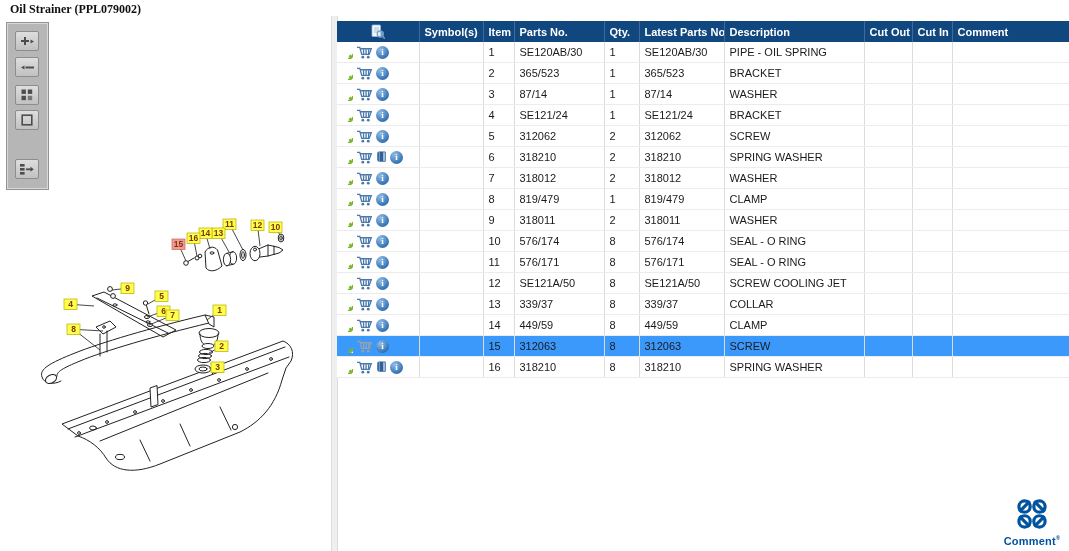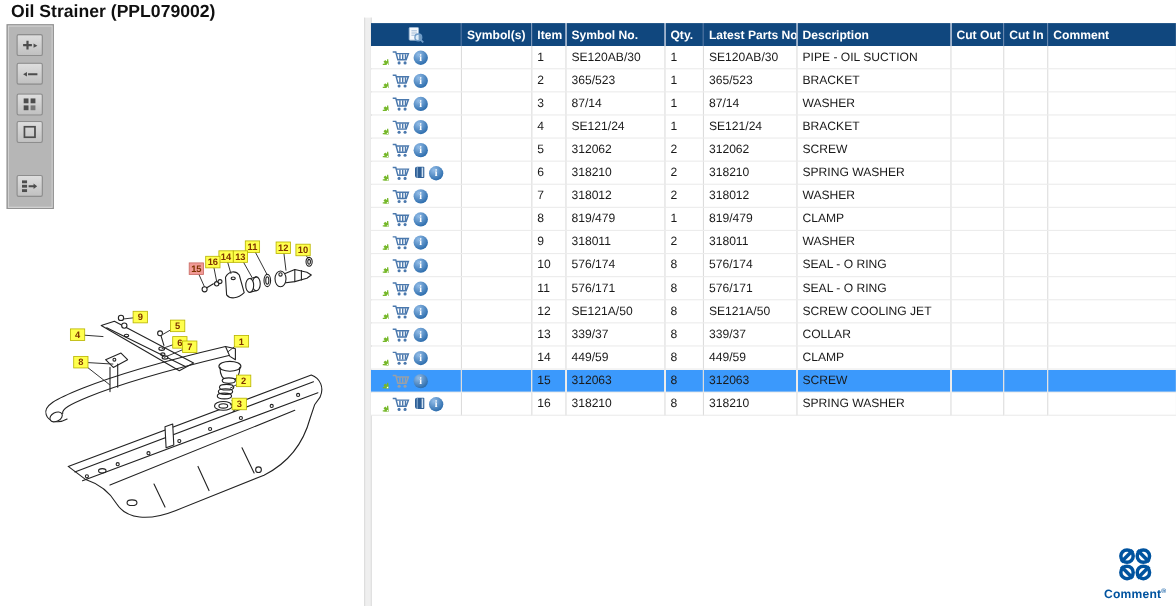--- a/index.html
+++ b/index.html
@@ -2,21 +2,21 @@
 <html><head>
 <meta charset="utf-8">
 <style>
   html,body{margin:0;padding:0;}
   body{
     width:1069px;height:551px;position:relative;overflow:hidden;
     background:#ffffff;font-family:"Liberation Sans",sans-serif;
     -webkit-font-smoothing:antialiased;
   }
   
-  .page-title{position:absolute;left:10px;top:2px;font-size:16px;font-weight:bold;color:#101010;}
+  .page-title{position:absolute;left:10px;top:2px;font-size:12px;font-weight:bold;color:#101010;font-family:Liberation Serif, serif;}
   
   .divider{position:absolute;left:331px;top:16px;width:5px;height:535px;background:#efefef;
     border-left:1px solid #dcdcdc;border-right:1px solid #dcdcdc;}
   
   .toolbar{position:absolute;left:6px;top:22px;width:41px;height:166px;background:#b6b6b6;
     border:1px solid #939393;box-shadow:inset 0 0 0 1px #d8d8d8;}
   .tb-btn{position:absolute;left:8px;width:24px;height:20px;
     background:linear-gradient(#dedede,#c1c1c1);border:1px solid #8d8d8d;border-radius:2px;
     display:flex;align-items:center;justify-content:center;padding:0;cursor:pointer;}
   .tb-btn svg{display:block;}
@@ -286,21 +286,21 @@
     </colgroup>
     <thead>
       <tr>
         <th class="c-icons">
           <svg class="doc-search" width="16" height="16" style="vertical-align:middle">
               <use href="#icon-doc-search"></use>
             </svg>
         </th>
         <th>Symbol(s)</th>
         <th>Item</th>
-        <th>Symbol No.</th>
+        <th>Parts No.</th>
         <th>Qty.</th>
         <th>Latest Parts No.</th>
         <th>Description</th>
         <th>Cut Out</th>
         <th>Cut In</th>
         <th>Comment</th>
       </tr>
     </thead>
     <tbody id="parts-tbody">
         <tr>
@@ -314,21 +314,21 @@
               </svg>
 
         <span class="info-icon">i</span>
       </span>
     </td>
     <td></td>
     <td>1</td>
     <td>SE120AB/30</td>
     <td>1</td>
     <td>SE120AB/30</td>
-    <td>PIPE - OIL SUCTION</td>
+    <td>PIPE - OIL SPRING</td>
     <td></td>
     <td></td>
     <td></td>
   </tr>
         <tr>
     <td class="c-icons">
       <span class="icon-row">
         <svg class="gear-icon" viewBox="-8 -8 16 16">
                 <use href="#icon-gear"></use>
               </svg>

